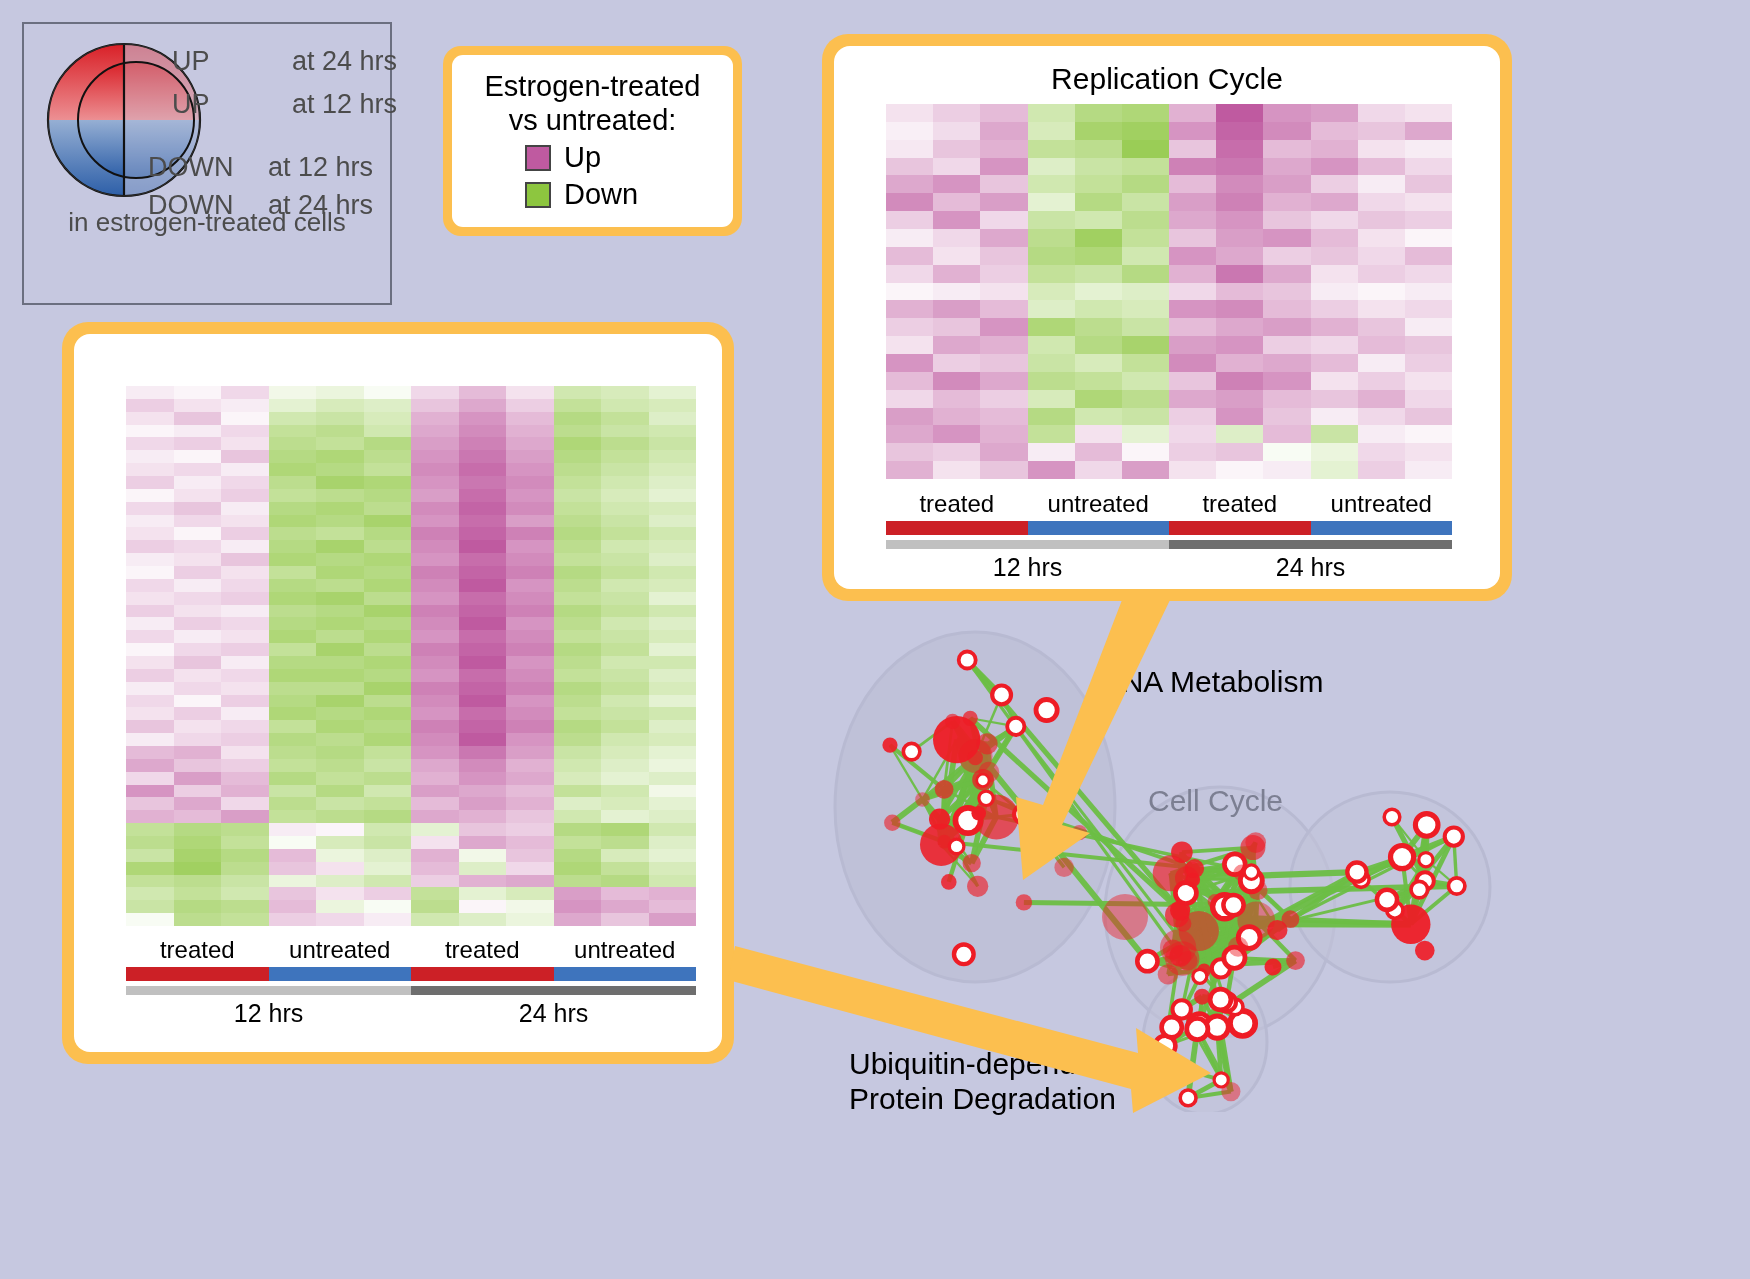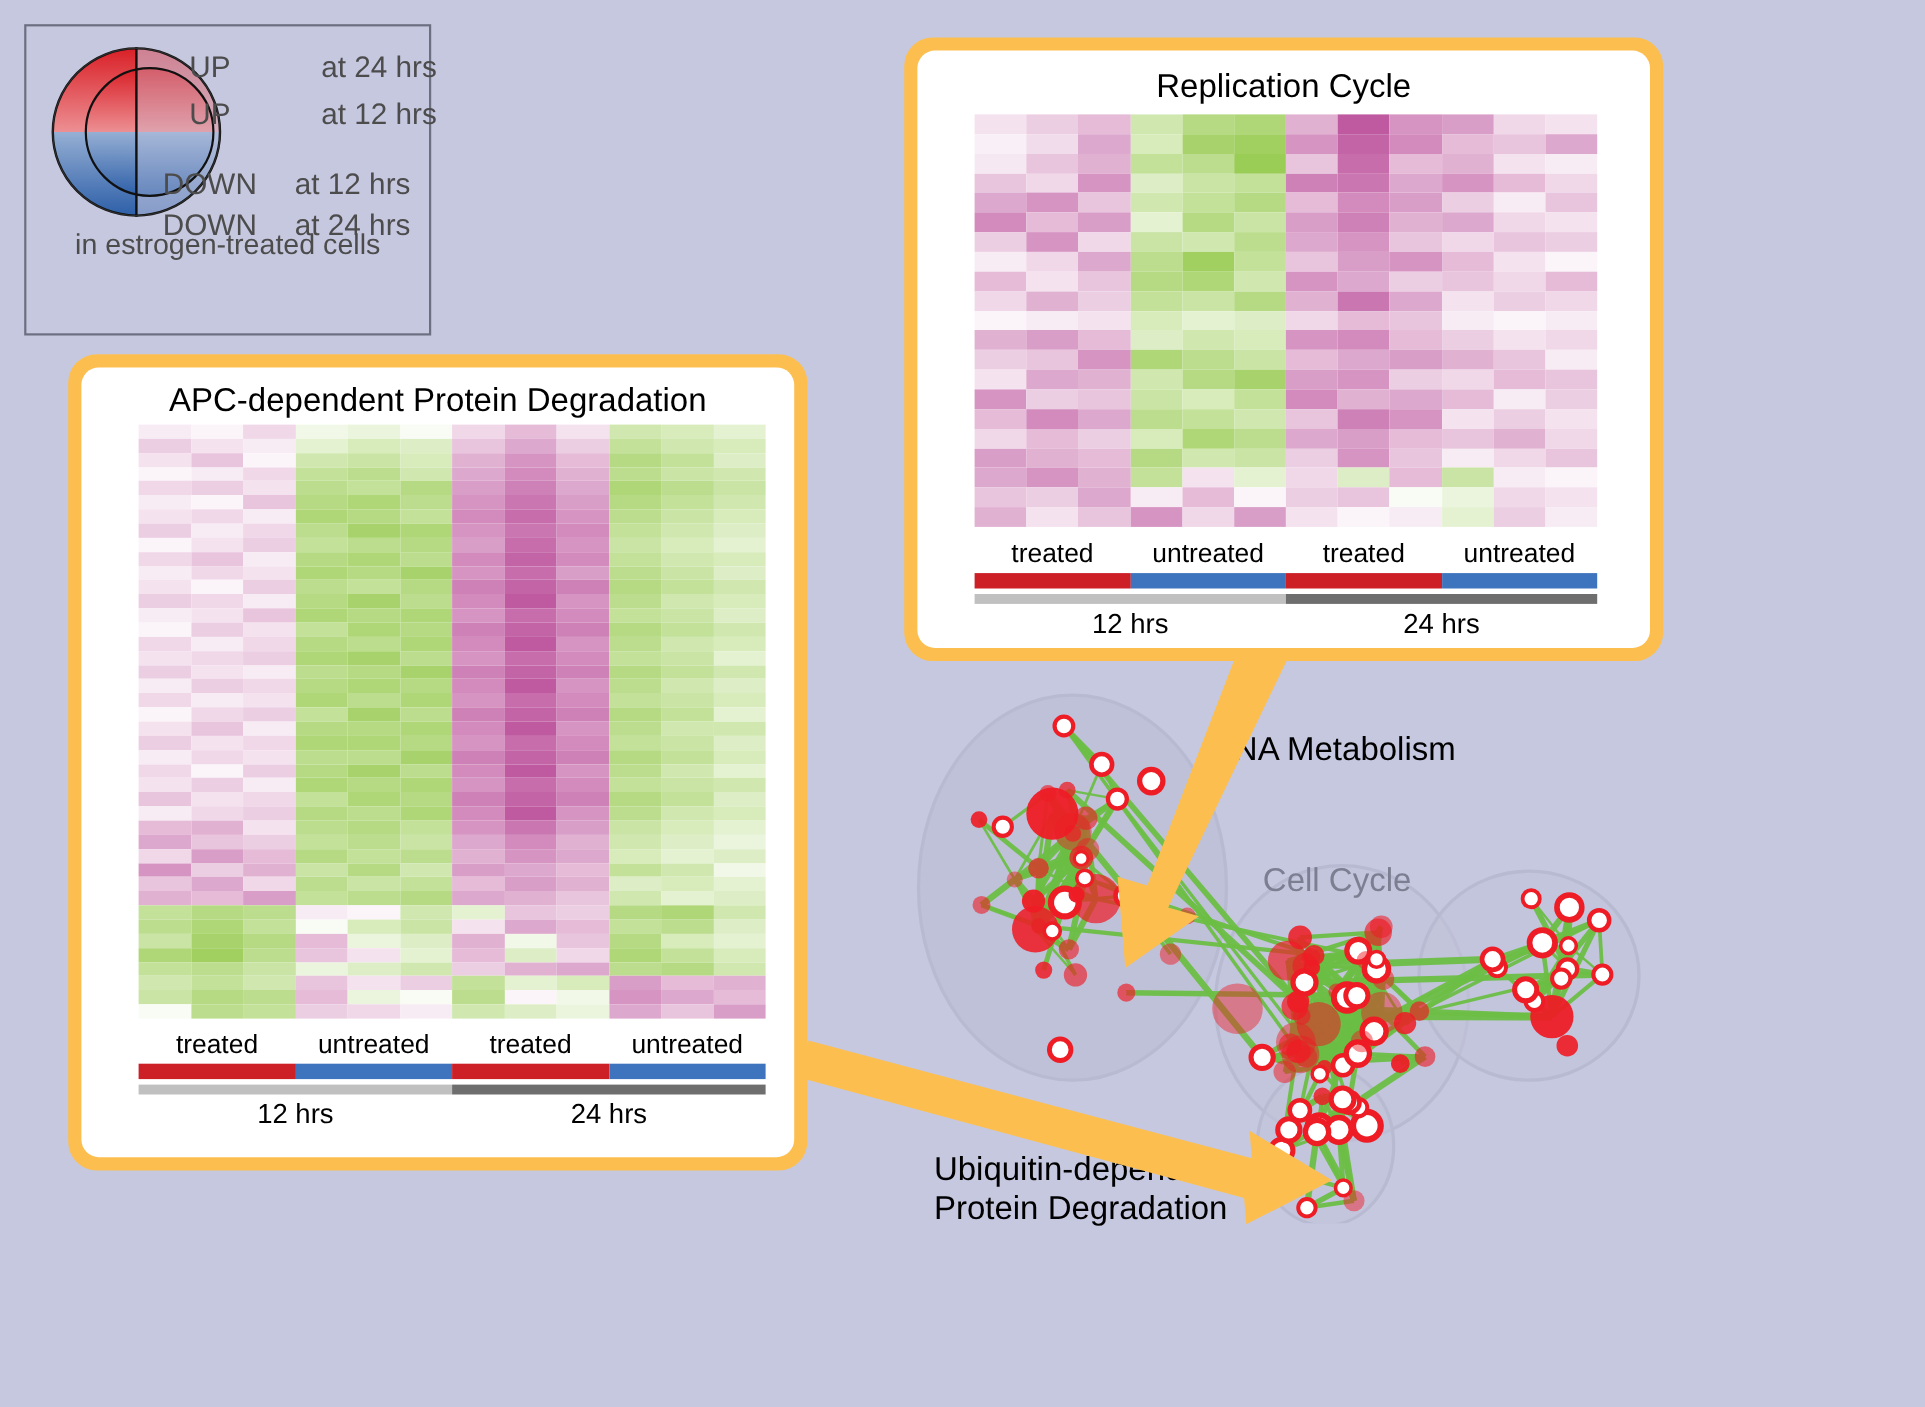--- a/index.html
+++ b/index.html
@@ -178,20 +178,34 @@
     <div class="krow" style="left:124px; top:166px;">
       <span class="klabel">DOWN</span>
       <span>at 24 hrs</span>
     </div>
 
     <div class="foot">
       <div>in estrogen-treated cells</div>
     </div>
   </div>
 
+  <div id="updown-legend">
+    <div class="inner">
+      <div class="ttl">Estrogen-treated</div>
+      <div class="ttl">vs untreated:</div>
+      <div class="ent">
+        <span class="sw" id="sw-up" style="background: rgb(191, 90, 160);"></span>
+        <span class="txt">Up</span>
+      </div>
+      <div class="ent">
+        <span class="sw" id="sw-down" style="background: rgb(141, 198, 63);"></span>
+        <span class="txt">Down</span>
+      </div>
+    </div>
+  </div>
 
   <div class="panel" id="panel-replication">
     <div class="card">
       <div class="ptitle">Replication Cycle</div>
       <div class="hm" id="hm-rep" style="grid-template-columns: repeat(12, 1fr); grid-template-rows: repeat(21, 1fr); left: 52px; top: 58px; width: 566px; height: 375px;">
           <i style="background:rgb(244,226,238)"></i>
           <i style="background:rgb(236,206,227)"></i>
           <i style="background:rgb(229,187,216)"></i>
           <i style="background:rgb(208,232,176)"></i>
           <i style="background:rgb(181,218,131)"></i>
@@ -463,21 +477,20 @@
         <div class="times">
           <span>12 hrs</span>
           <span>24 hrs</span>
         </div>
       </div>
     </div>
   </div>
 
   <div class="panel" id="panel-apc">
     <div class="card">
-      <div class="ptitle">APC-dependent Protein Degradation</div>
       <div class="hm" id="hm-apc" style="grid-template-columns: repeat(12, 1fr); grid-template-rows: repeat(42, 1fr); left: 52px; top: 52px; width: 570px; height: 540px;">
           <i style="background:rgb(247,236,244)"></i>
           <i style="background:rgb(251,245,249)"></i>
           <i style="background:rgb(240,216,233)"></i>
           <i style="background:rgb(242,248,232)"></i>
           <i style="background:rgb(235,245,221)"></i>
           <i style="background:rgb(248,252,244)"></i>
           <i style="background:rgb(240,216,233)"></i>
           <i style="background:rgb(229,187,216)"></i>
           <i style="background:rgb(244,226,238)"></i>

